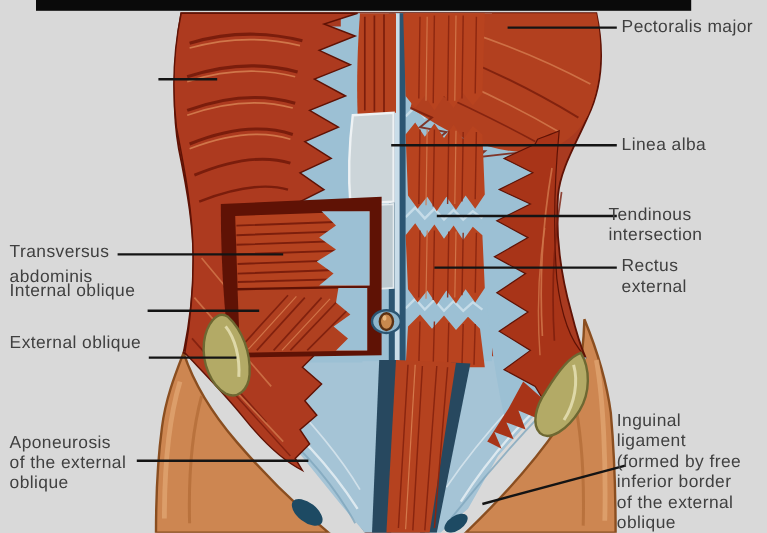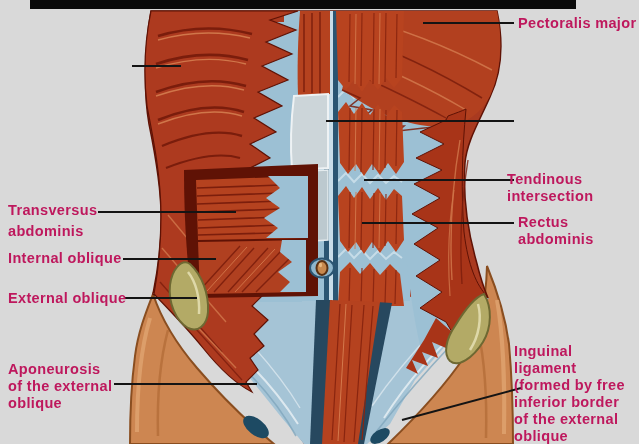--- a/index.html
+++ b/index.html
@@ -1,26 +1,26 @@
 <!DOCTYPE html>
 <html><head>
 <meta charset="utf-8">
 <style>
   html,body{margin:0;padding:0;}
   body{background:#d9d9d9;font-family:"Liberation Sans",sans-serif;}
   #stage{position:relative;width:639px;height:444px;overflow:hidden;background:#d9d9d9;}
   #anatomy-svg{position:absolute;left:0;top:0;width:639px;height:444px;display:block;}
   .label{
     position:absolute;
-    color:#be185d;
+    color:#404040;
     font-size:14.5px;
     line-height:17px;
     letter-spacing:0.35px;
     white-space:pre-line;
-    font-weight:700;
+    font-weight:400;
   }
   .label.lh21{line-height:21px;}
 </style>
 </head>
 <body>
 
 <div id="stage">
 
 <svg id="anatomy-svg" viewBox="0 0 639 444" xmlns="http://www.w3.org/2000/svg">
 
@@ -179,31 +179,32 @@
     <line x1="423" y1="23" x2="514" y2="23"></line>
     <line x1="326" y1="121" x2="514" y2="121"></line>
     <line x1="364" y1="180" x2="514" y2="180"></line>
     <line x1="362" y1="223" x2="514" y2="223"></line>
     <line x1="402" y1="420" x2="521" y2="388"></line>
   </g>
 </svg>
 
   <div class="label lh21" style="left:8px;top:200px">Transversus
 abdominis</div>
-  <div class="label" style="left:8px;top:250px">Internal oblique</div>
-  <div class="label" style="left:8px;top:290px">External oblique</div>
+  <div class="label" style="left:8px;top:235px">Internal oblique</div>
+  <div class="label" style="left:8px;top:278px">External oblique</div>
   <div class="label" style="left:8px;top:361px">Aponeurosis
 of the external
 oblique</div>
 
   <div class="label" style="left:518px;top:15px">Pectoralis major</div>
+  <div class="label" style="left:518px;top:113px">Linea alba</div>
   <div class="label" style="left:507px;top:171px">Tendinous
 intersection</div>
   <div class="label" style="left:518px;top:214px">Rectus
-abdominis</div>
+external</div>
   <div class="label" style="left:514px;top:343px">Inguinal
 ligament
 (formed by free
 inferior border
 of the external
 oblique</div>
 
 </div>
 
 </body></html>

